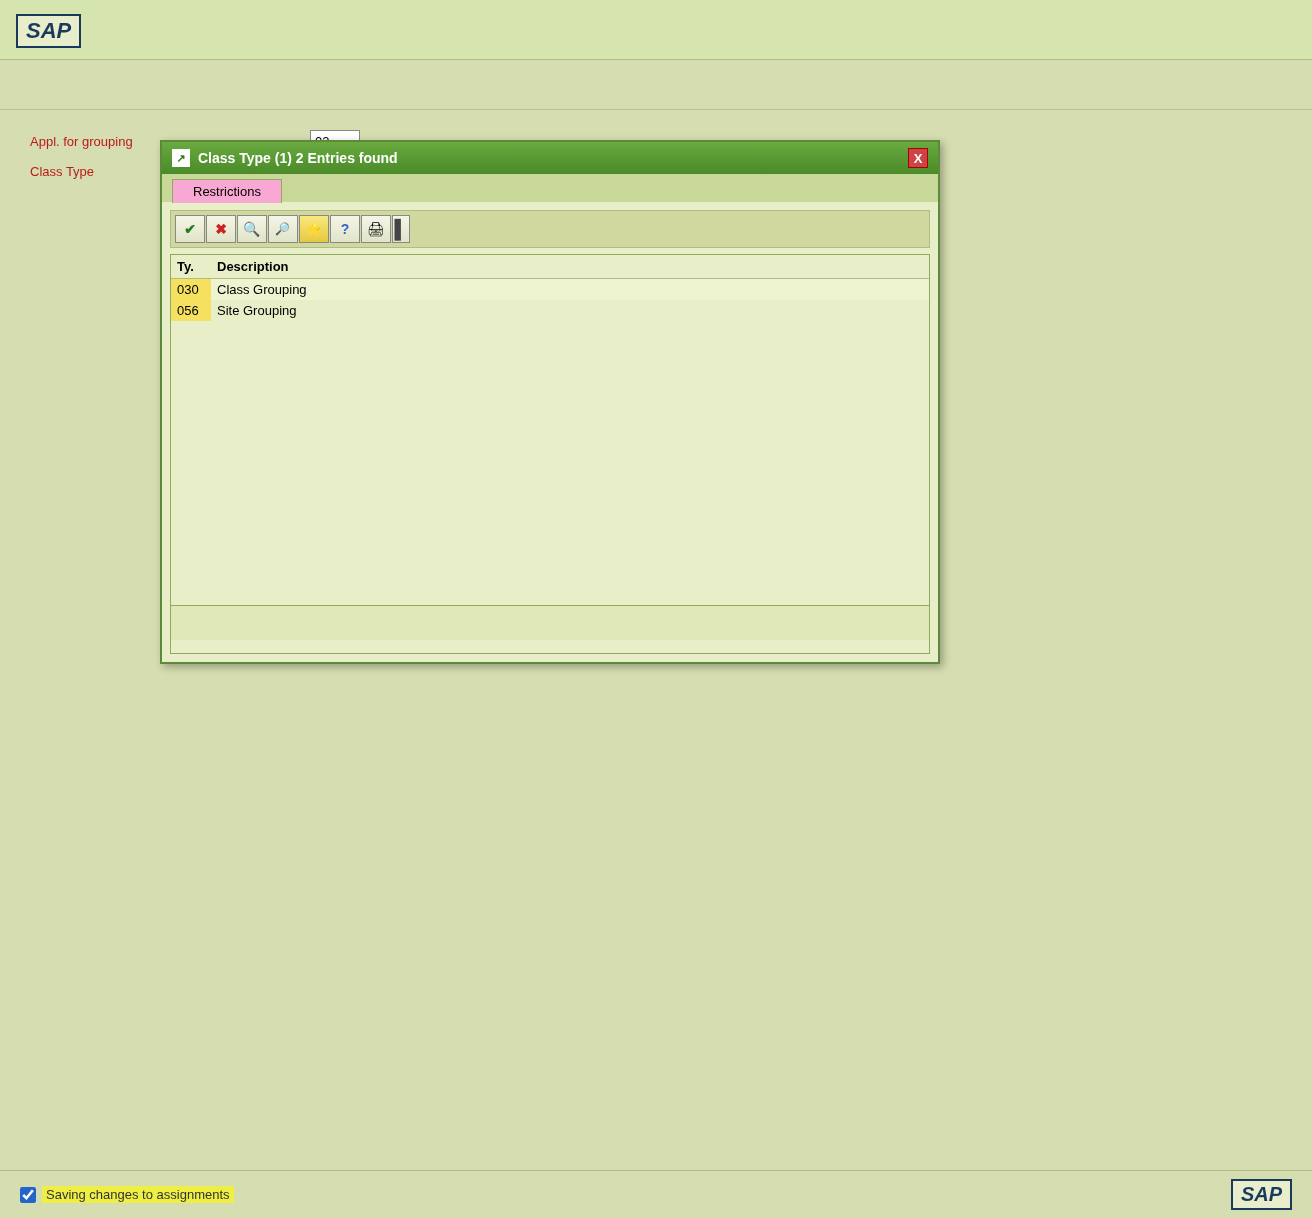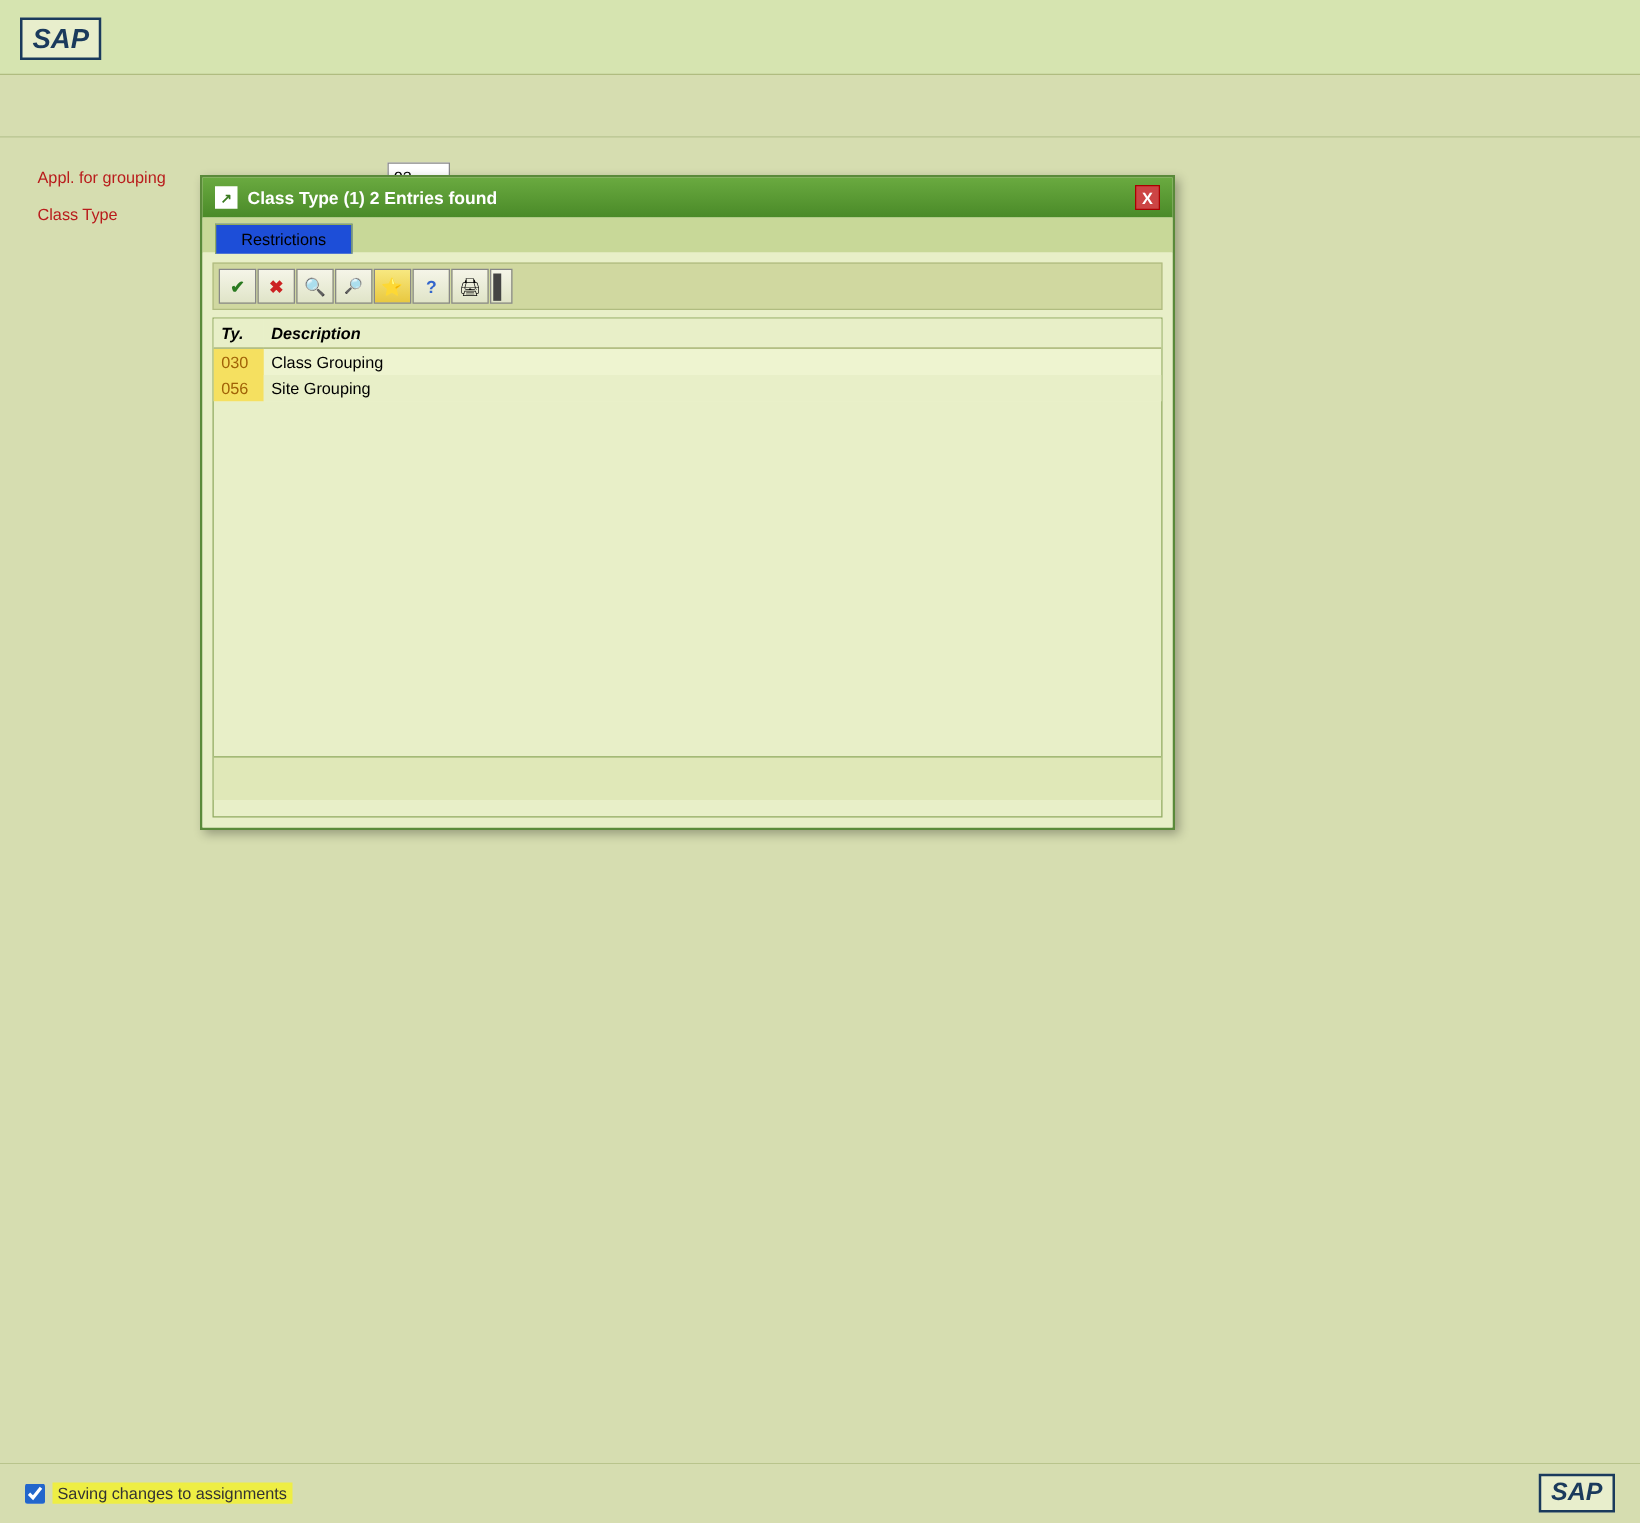--- a/index.html
+++ b/index.html
@@ -122,21 +122,21 @@
       background: #d8e8a8;
       border: 1px solid #90aa60;
       border-bottom: none;
       padding: 4px 20px;
       font-size: 13px;
       cursor: pointer;
       position: relative;
       top: 1px;
     }
     .tab.active {
-      background: #1d4ed8;
+      background: #f9a8d4;
       font-weight: normal;
     }
 
     
     .dialog-body {
       padding: 8px;
       background: #e8efc8;
     }
 
     
@@ -166,33 +166,32 @@
       border-collapse: collapse;
       background: #eef4d0;
     }
     .data-table th {
       text-align: left;
       padding: 4px 6px;
       font-weight: bold;
       font-size: 13px;
       background: #e8efc8;
       border-bottom: 1px solid #b0bc80;
-      font-style: italic;
     }
     .data-table td {
       padding: 3px 6px;
       font-size: 13px;
       vertical-align: middle;
     }
     .data-table tr:nth-child(even) td {
       background: #e8efc8;
     }
     .type-cell {
       background: #f5e060 !important;
-      color: #a16207;
+      color: #000000;
       font-weight: normal;
       width: 40px;
     }
 
     
     .table-container {
       border: 1px solid #90aa60;
       background: #e8efc8;
       min-height: 400px;
     }

